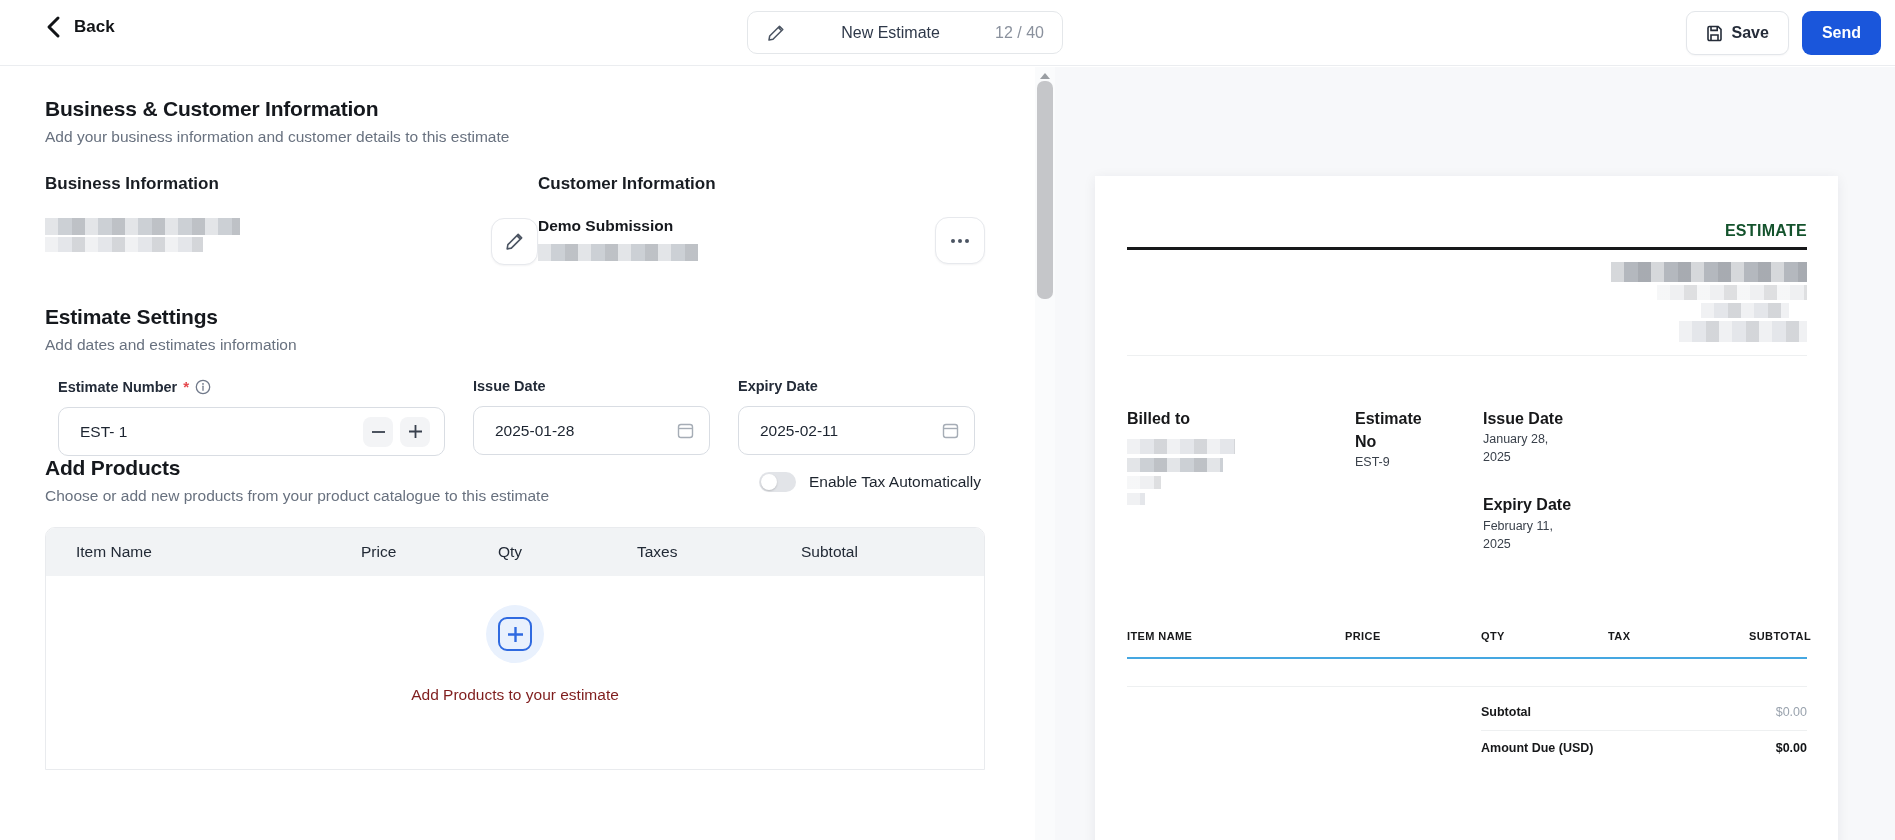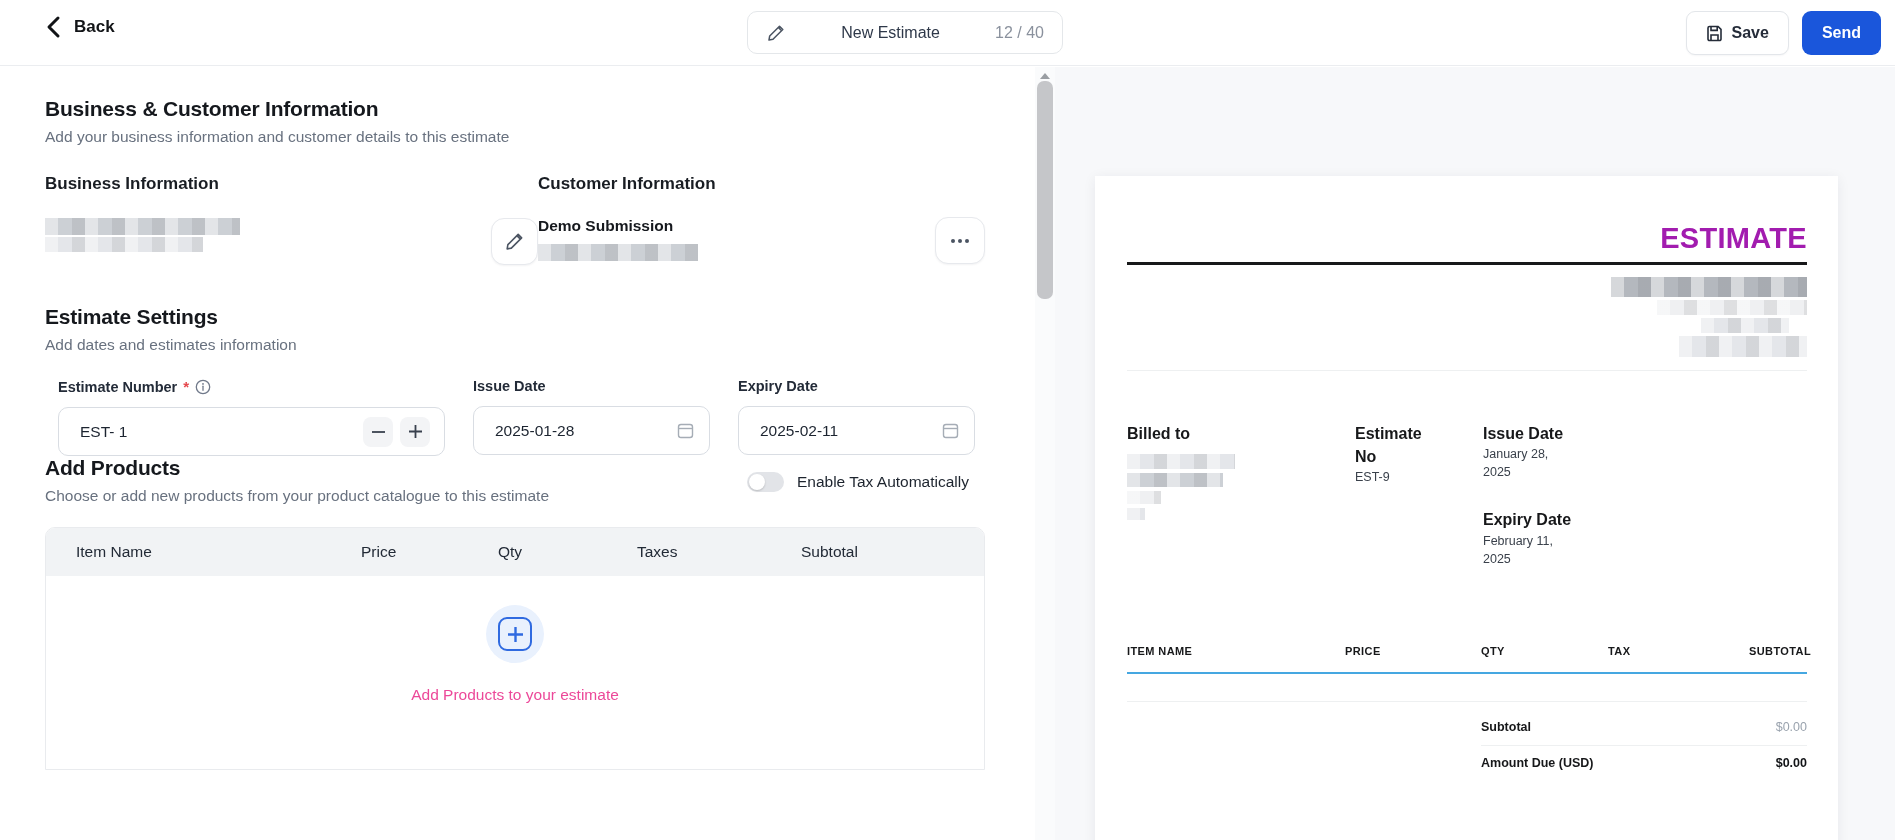--- a/index.html
+++ b/index.html
@@ -53,56 +53,56 @@
   .req { color:#e5484d; font-size:15px; }
   .input { margin-top:12px; height:49px; border:1px solid #d9dde3; border-radius:10px; background:#fff;
            display:flex; align-items:center; padding:0 14px 0 21px; font-size:15.5px; color:#1c2430; cursor:text; }
   .f-num { width:387px; } .f-date { width:237px; }
   .steppers { margin-left:auto; display:flex; gap:7px; }
   .step-btn { width:30px; height:30px; border:none; border-radius:8px; background:#f3f4f6;
               display:flex; align-items:center; justify-content:center; cursor:pointer; }
   .cal { margin-left:auto; display:flex; }
 
   .products { position:relative; }
-  .toggle-row { position:absolute; right:16px; top:16px; display:flex; align-items:center; gap:13px; }
+  .toggle-row { position:absolute; right:4px; top:16px; display:flex; align-items:center; gap:13px; }
   .switch { width:37px; height:20px; border-radius:10px; background:#e2e4e8; position:relative; cursor:pointer; }
   .knob { position:absolute; left:2px; top:2px; width:16px; height:16px; border-radius:50%; background:#fff;
           box-shadow:0 1px 2px rgba(0,0,0,.18); }
   .toggle-label { font-size:15.5px; font-weight:500; color:#1d242e; }
 
   .ptable { margin-top:22px; border:1px solid #e9ebee; border-radius:10px 10px 0 0; overflow:hidden; height:243px;
             display:flex; flex-direction:column; }
   .thead { display:grid; grid-template-columns:315px 137px 139px 164px 1fr; align-items:center;
            height:48px; background:#f1f3f5; font-size:15.5px; font-weight:500; color:#222a36; }
   .thead > div:first-child { padding-left:30px; }
   .tbody-empty { flex:1; background:#fff; display:flex; flex-direction:column; align-items:center; padding-top:29px; }
   .plus-wrap { width:58px; height:58px; border-radius:50%; background:#e9f1fd; display:flex;
                align-items:center; justify-content:center; cursor:pointer; }
   .plus-box { width:34px; height:34px; border:2.5px solid #2f6ae0; border-radius:9px; display:flex;
               align-items:center; justify-content:center; }
-  .cta-text { margin-top:23px; font-size:15.5px; color:#ec4899; }
+  .cta-text { margin-top:23px; font-size:15.5px; color:#7f1d1d; }
 
   
   .scrollbar { position:absolute; left:1035px; top:67px; width:20px; bottom:0; background:#fafbfc; }
   .sb-arrow { position:absolute; top:6px; left:5px; width:0; height:0;
               border-left:5px solid transparent; border-right:5px solid transparent; border-bottom:6px solid #9a9ea3; }
   .sb-thumb { position:absolute; left:2px; right:2px; top:14px; height:218px; background:#c5c6c9; border-radius:7px; cursor:grab; }
 
   
   .right-panel { position:absolute; left:1055px; top:67px; right:0; bottom:0; background:#f7f8fa; overflow:hidden; }
   .tabs { height:61px; border-bottom:1px solid #e8eaee; display:flex; gap:46px; padding-left:42px; }
   .tab { display:flex; align-items:flex-end; padding:0 2px 15px; font-size:15.5px; font-weight:700;
          color:#15181d; cursor:pointer; position:relative; }
   .tab.active { color:#1a56db; }
   .tab.active::after { content:""; position:absolute; left:0; right:0; bottom:-1px; height:3px;
                        background:#1a56db; border-radius:2px; }
 
   .doc-card { position:absolute; left:40px; top:109px; width:743px; height:900px; background:#fff;
               box-shadow:0 2px 12px rgba(20,30,55,.07); padding:0 31px 0 32px; }
-  .doc-title { margin-top:46px; text-align:right; font-size:29px; font-weight:800; color:#a21caf; letter-spacing:.3px; }
+  .doc-title { margin-top:46px; text-align:right; font-size:16px; font-weight:800; color:#14532d; letter-spacing:.3px; }
   .doc-rule { border-top:3px solid #17181a; margin-top:7px; }
   .biz-blur { margin-top:12px; display:flex; flex-direction:column; align-items:flex-end; gap:3px; }
   .doc-div { border-top:1px solid #eef0f1; margin-top:13px; }
 
   .meta { display:flex; margin-top:51px; }
   .meta-billed { width:228px; }
   .meta-estno { width:128px; }
   .meta-dates { flex:1; }
   .m-label { font-size:16px; font-weight:700; color:#17181a; line-height:1.45; }
   .m-val { margin-top:0; font-size:12.5px; color:#3a414b; line-height:1.45; }

